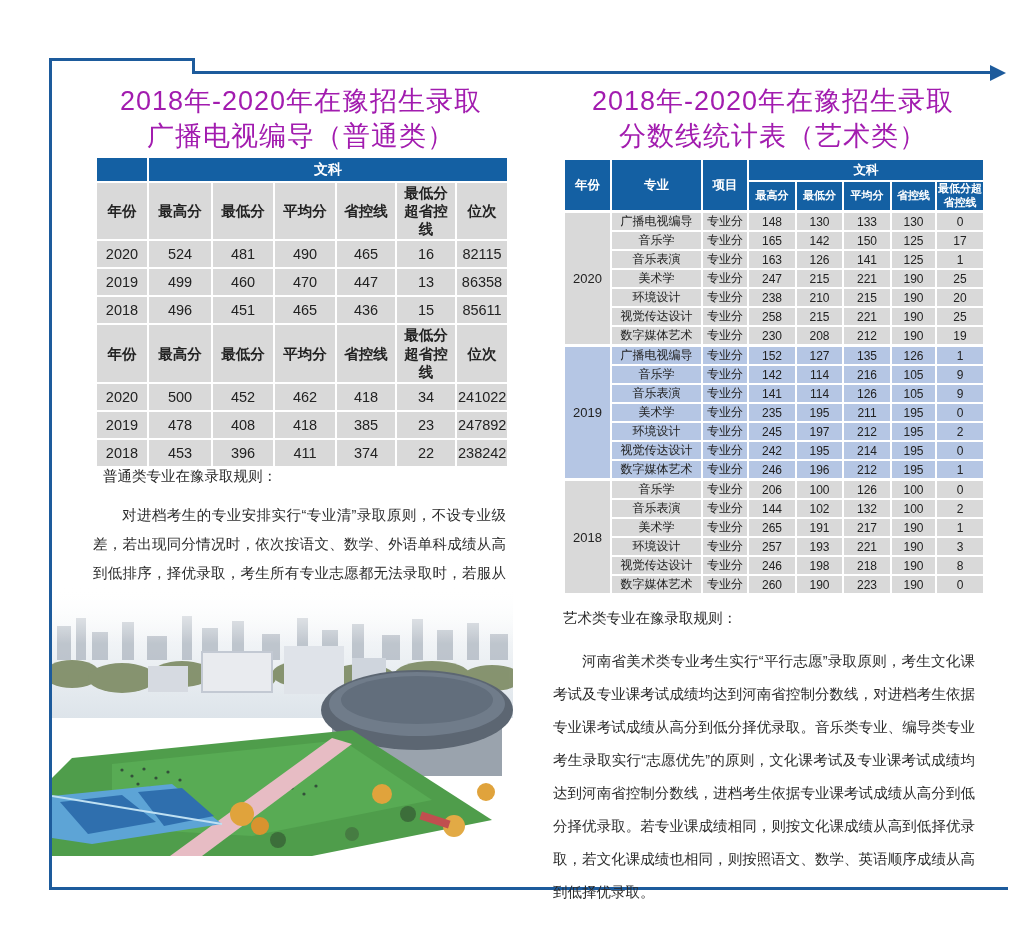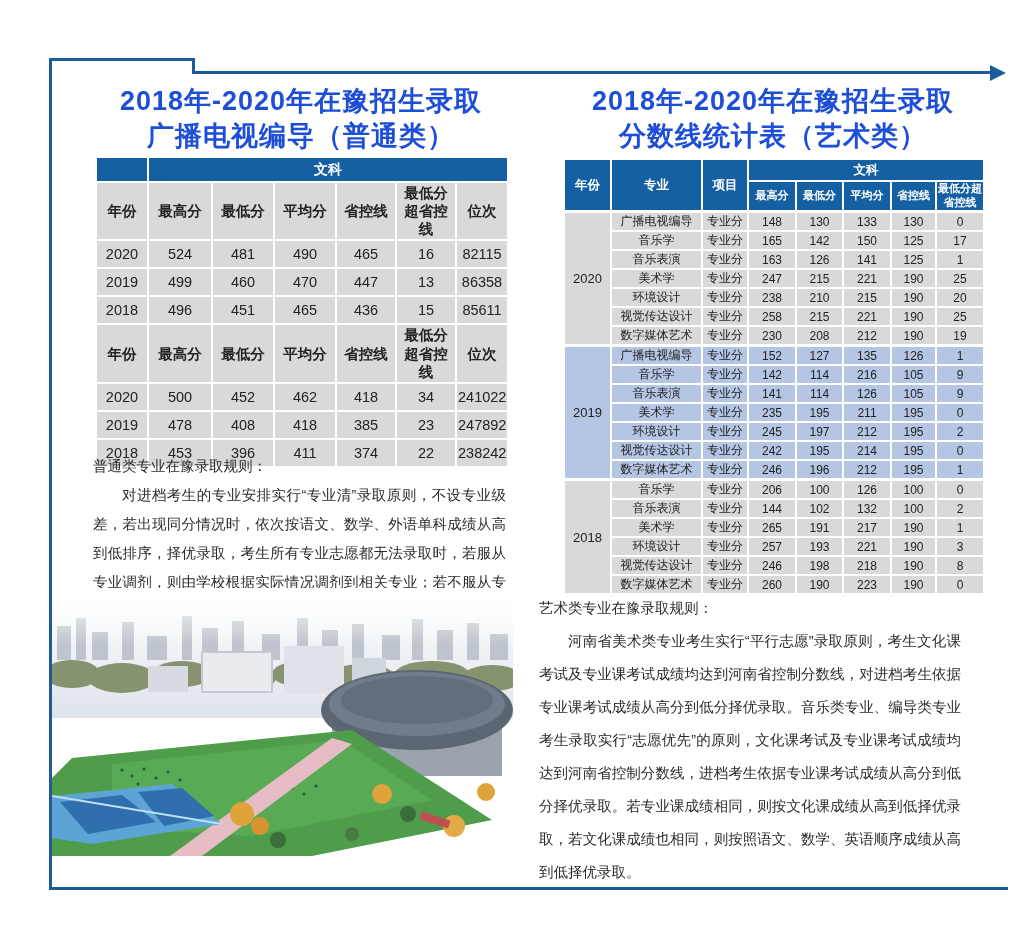--- a/index.html
+++ b/index.html
@@ -8,21 +8,21 @@
   
   .fl{position:absolute;background:#1d5b9c;}
   .frame-left{left:49px;top:58px;width:3px;height:832px;}
   .frame-bottom{left:49px;top:887px;width:959px;height:3px;}
   .frame-top1{left:49px;top:58px;width:146px;height:3px;}
   .frame-step{left:192px;top:58px;width:3px;height:16px;}
   .frame-top2{left:192px;top:71px;width:800px;height:3px;}
   .frame-arrow{position:absolute;left:990px;top:64.5px;width:0;height:0;
     border-left:16px solid #1d5b9c;border-top:8px solid transparent;border-bottom:8px solid transparent;}
   
-  .big-title{position:absolute;text-align:center;font-weight:bold;color:#1d4ed8;
+  .big-title{position:absolute;text-align:center;font-weight:normal;color:#a21caf;
     font-size:27px;line-height:1.3;letter-spacing:1px;}
   .title-left{left:95px;top:84px;width:412px;}
   .title-right{left:563px;top:84px;width:420px;}
   
   table{border-collapse:collapse;table-layout:fixed;}
   .ltable{position:absolute;left:95px;top:156px;width:412px;font-size:14.5px;}
   .ltable td{border:2px solid #fff;text-align:center;vertical-align:middle;}
   .ltable .band{background:#1460a3;color:#fff;font-weight:bold;font-size:14px;height:21px;}
   .ltable .lhead td{background:#d9d9d9;font-weight:bold;height:46px;line-height:1.25;}
   .ltable .ldata td{background:#d9d9d9;height:24px;}
@@ -32,23 +32,23 @@
   .rtable .rhead{background:#1460a3;color:#fff;font-weight:bold;font-size:12.5px;height:20px;}
   .rtable .sub{height:28px;font-size:11px;line-height:1.25;}
   .rtable tr.gray td{background:#d9d9d9;}
   .rtable tr.blue td{background:#b5c6e4;}
   .rtable tr td{height:14px;}
   .rtable tr.sec-first td{border-top:3px solid #fff;}
   .rtable td.year{font-size:13px;}
   
   .rules{position:absolute;color:#2b2b2b;font-size:14.5px;text-align:justify;}
   .rules p{margin:0;text-indent:2em;}
-  .rules .rtitle{margin:0;text-indent:0;}
+  .rules .rtitle{margin:10px;text-indent:0;}
   .rules-left{left:93px;top:452px;width:413px;line-height:29px;}
-  .rules-right{left:539px;top:592px;width:422px;line-height:33px;}
+  .rules-right{left:553px;top:592px;width:422px;line-height:33px;}
   
   .photo{position:absolute;left:52px;top:588px;width:461px;height:268px;overflow:hidden;}
 </style>
 </head>
 <body>
 
 <div class="page">
 
   <div class="fl frame-left"></div>
   <div class="fl frame-bottom"></div>

